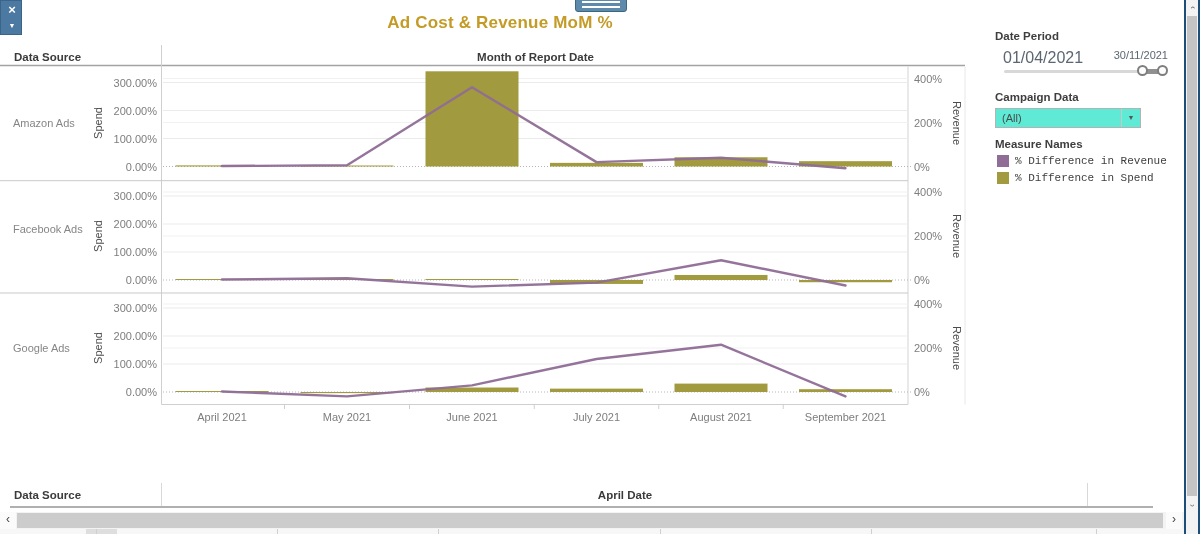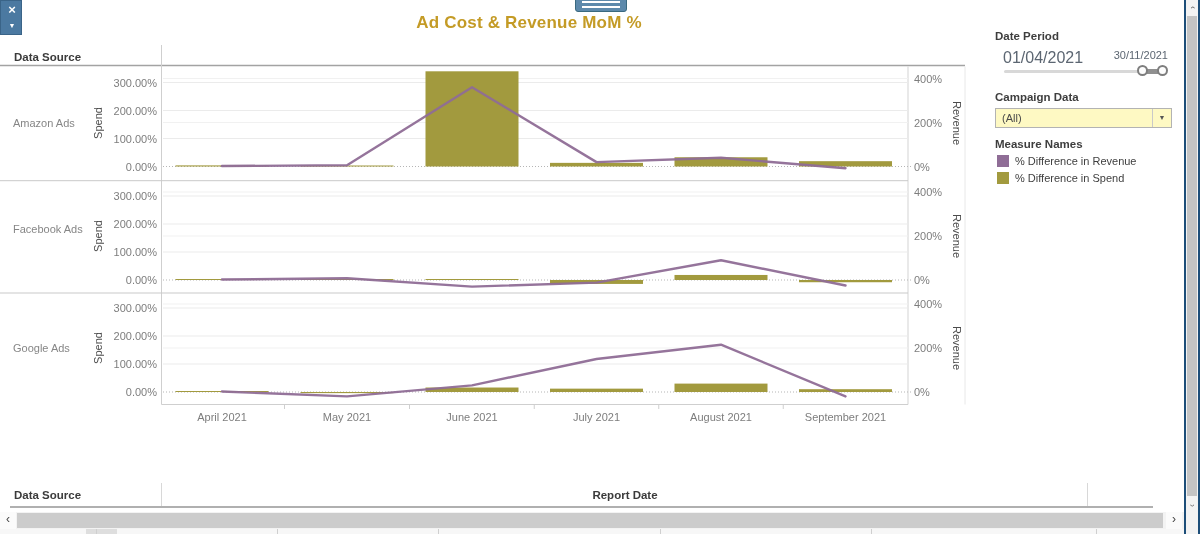--- a/index.html
+++ b/index.html
@@ -9,21 +9,21 @@
 
   
   .toolbar{left:0;top:0;width:22px;height:35px;background:#4b79a1;border:1px solid #3a6488;box-sizing:border-box;}
   .toolbar-x{left:0;top:1px;width:22px;text-align:center;color:#fff;font-size:13px;font-weight:bold;line-height:16px;cursor:pointer;}
   .toolbar-caret{left:0;top:20px;width:22px;text-align:center;color:#fff;font-size:7px;line-height:10px;cursor:pointer;}
 
   
   .grip{left:575px;top:-6px;width:52px;height:18px;background:#5d89ab;border:1px solid #3a697f;border-radius:3px;box-sizing:border-box;}
   .grip-line{position:absolute;left:6px;width:38px;height:2px;background:#ffffff;}
 
-  .mom-title{top:13px;left:0;width:1000px;text-align:center;font-size:17px;font-weight:bold;color:#c49b26;letter-spacing:.2px;padding-left:29px;}
+  .mom-title{top:13px;left:0;width:1000px;text-align:center;font-size:17px;font-weight:bold;color:#c49b26;letter-spacing:.2px;}
   .wow-title{top:452px;left:60px;width:1080px;text-align:center;font-size:17px;font-weight:bold;color:#c49b26;}
 
   .hdr{font-size:11.5px;font-weight:bold;color:#3b3b3b;}
   .mom-ds-header{top:51px;left:14px;}
   .mom-col-header{top:51px;left:163px;width:745px;text-align:center;}
   .wow-ds-header{top:489px;left:14px;}
   .wow-col-header{top:489px;left:165px;width:920px;text-align:center;}
   .wow-underline{top:506px;left:10px;width:1143px;height:2px;background:#b0b0b0;}
   .wow-div{top:483px;width:1px;height:24px;background:#d8d8d8;}
 
@@ -34,27 +34,27 @@
 
   
   .fp-label{font-size:11.5px;font-weight:bold;color:#3e3e3e;}
   .fp-date-label{top:30px;left:995px;}
   .fp-date-start{top:49px;left:1003px;font-size:16px;color:#5c6672;}
   .fp-date-end{top:49px;left:1070px;width:98px;text-align:right;font-size:11px;color:#5c6672;}
   .fp-track{top:70px;left:1004px;width:163px;height:3px;background:#d8d8d8;border-radius:2px;cursor:pointer;}
   .fp-range{top:69px;left:1142px;width:24px;height:5px;background:#909090;border-radius:2px;}
   .fp-handle{top:65px;width:11px;height:11px;background:#fdfdfd;border:2px solid #7e7e7e;border-radius:50%;box-sizing:border-box;cursor:pointer;}
   .fp-camp-label{top:91px;left:995px;}
-  .fp-dropdown{top:108px;left:995px;width:177px;height:20px;background:#fef9c3;border:1px solid #b3b3b3;box-sizing:border-box;cursor:pointer;}
+  .fp-dropdown{top:108px;left:995px;width:146px;height:20px;background:#5eead4;border:1px solid #b3b3b3;box-sizing:border-box;cursor:pointer;}
   .fp-dd-value{position:absolute;left:6px;top:0;font-size:11px;color:#4a4a4a;line-height:18px;}
   .fp-dd-btn{position:absolute;right:0;top:0;width:18px;height:18px;border-left:1px solid #c9c9c9;text-align:center;color:#555;font-size:7px;line-height:18px;cursor:pointer;}
   .fp-meas-label{top:138px;left:995px;}
   .legend-item{left:997px;height:14px;cursor:pointer;}
   .swatch{position:absolute;left:0;top:1px;width:12px;height:12px;}
-  .legend-text{position:absolute;left:18px;top:1px;font-size:11px;color:#3e3e3e;white-space:nowrap;}
+  .legend-text{position:absolute;left:18px;top:1px;font-size:11px;color:#3e3e3e;white-space:nowrap;font-family:Liberation Mono, monospace;}
 
   
   .vs-border{top:0;width:2px;height:534px;background:#1d4e79;}
   .v-scroll{left:1186px;top:0;width:12px;height:534px;background:#f3f3f3;}
   .v-btn{position:absolute;left:0;width:12px;height:15px;background:#f3f3f3;color:#555;font-size:9px;text-align:center;line-height:15px;cursor:pointer;}
   .v-thumb{position:absolute;left:1px;top:16px;width:10px;height:480px;background:#c4c4c4;cursor:pointer;}
   .glyph-up{display:inline-block;transform:rotate(90deg);}
   .glyph-down{display:inline-block;transform:rotate(-90deg);}
   .h-scroll{left:0;top:512px;width:1184px;height:17px;background:#f3f3f3;}
   .h-btn{position:absolute;top:0;width:16px;height:17px;color:#444;font-size:12px;text-align:center;line-height:15px;background:#fbfbfb;cursor:pointer;}
@@ -76,20 +76,21 @@
     <div class="abs toolbar-caret">▼</div>
   </div>
 
   <div class="abs grip">
     <div class="grip-line" style="top:6px"></div>
     <div class="grip-line" style="top:11px"></div>
   </div>
 
   <div class="abs mom-title">Ad Cost &amp; Revenue MoM %</div>
   <div class="abs hdr mom-ds-header">Data Source</div>
+  <div class="abs hdr mom-col-header">Month of Report Date</div>
 
   <div class="abs row-label" style="top:116px">Amazon Ads</div>
   <div class="abs row-label" style="top:222px">Facebook Ads</div>
   <div class="abs row-label" style="top:341px">Google Ads</div>
 
   <div class="abs axis-title rot-ccw" style="left:68px;top:117px">Spend</div>
   <div class="abs axis-title rot-ccw" style="left:68px;top:230px">Spend</div>
   <div class="abs axis-title rot-ccw" style="left:68px;top:342px">Spend</div>
   <div class="abs axis-title rot-cw" style="left:927px;top:117px">Revenue</div>
   <div class="abs axis-title rot-cw" style="left:927px;top:230px">Revenue</div>
@@ -170,21 +171,21 @@
       <line x1="783.25" y1="404.5" x2="783.25" y2="409" stroke="#cfcfcf" stroke-width="1"></line>
       <text x="222" y="421" text-anchor="middle" fill="#7d7d7d" font-size="11">April 2021</text>
       <text x="347" y="421" text-anchor="middle" fill="#7d7d7d" font-size="11">May 2021</text>
       <text x="472" y="421" text-anchor="middle" fill="#7d7d7d" font-size="11">June 2021</text>
       <text x="596.5" y="421" text-anchor="middle" fill="#7d7d7d" font-size="11">July 2021</text>
       <text x="721" y="421" text-anchor="middle" fill="#7d7d7d" font-size="11">August 2021</text>
       <text x="845.5" y="421" text-anchor="middle" fill="#7d7d7d" font-size="11">September 2021</text>
     </svg>
 
   <div class="abs hdr wow-ds-header">Data Source</div>
-  <div class="abs hdr wow-col-header">Report Date</div>
+  <div class="abs hdr wow-col-header">April Date</div>
   <div class="abs wow-div" style="left:161px"></div>
   <div class="abs wow-div" style="left:1087px"></div>
   <div class="abs wow-underline"></div>
 
   <div class="abs fp-label fp-date-label">Date Period</div>
   <div class="abs fp-date-start">01/04/2021</div>
   <div class="abs fp-date-end">30/11/2021</div>
   <div class="abs fp-track"></div>
   <div class="abs fp-range"></div>
   <div class="abs fp-handle" style="left:1137px"></div>

